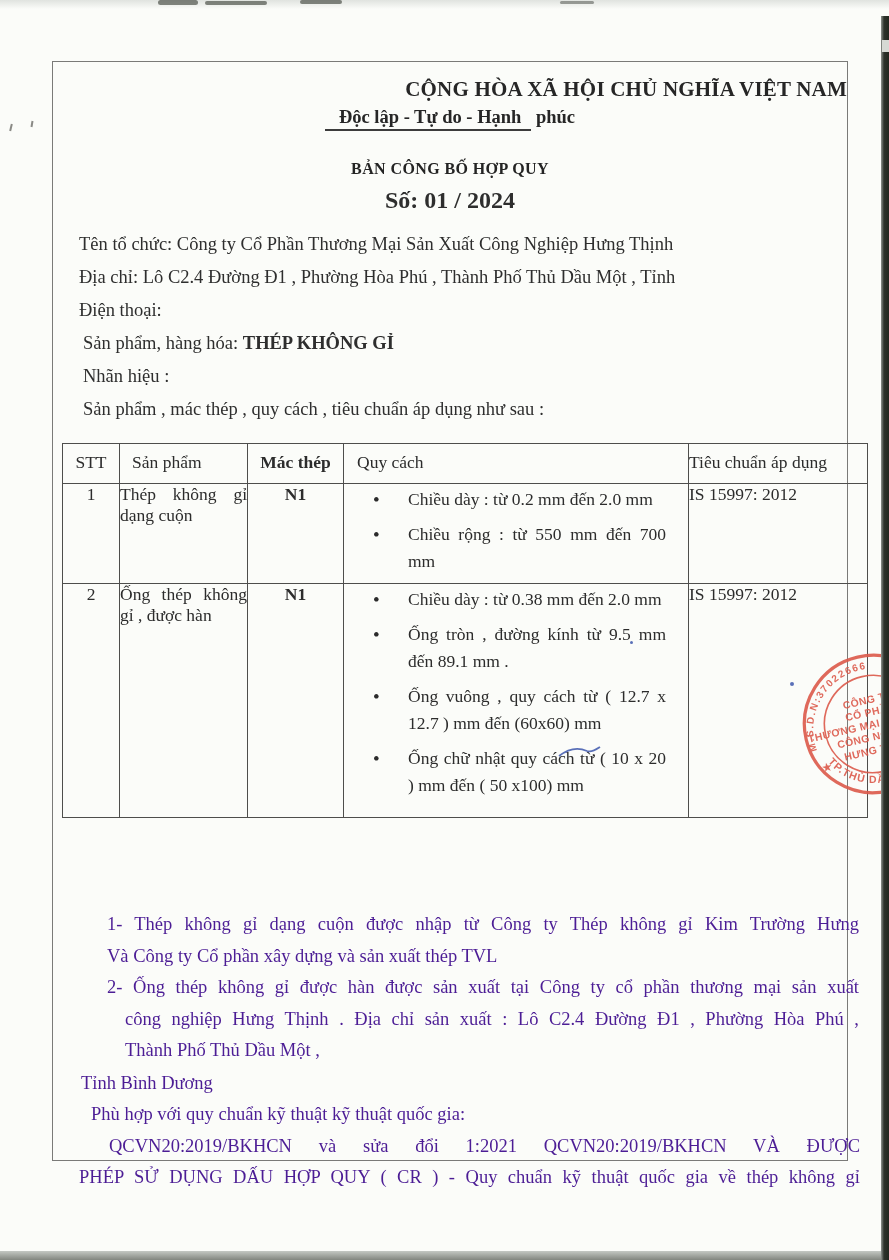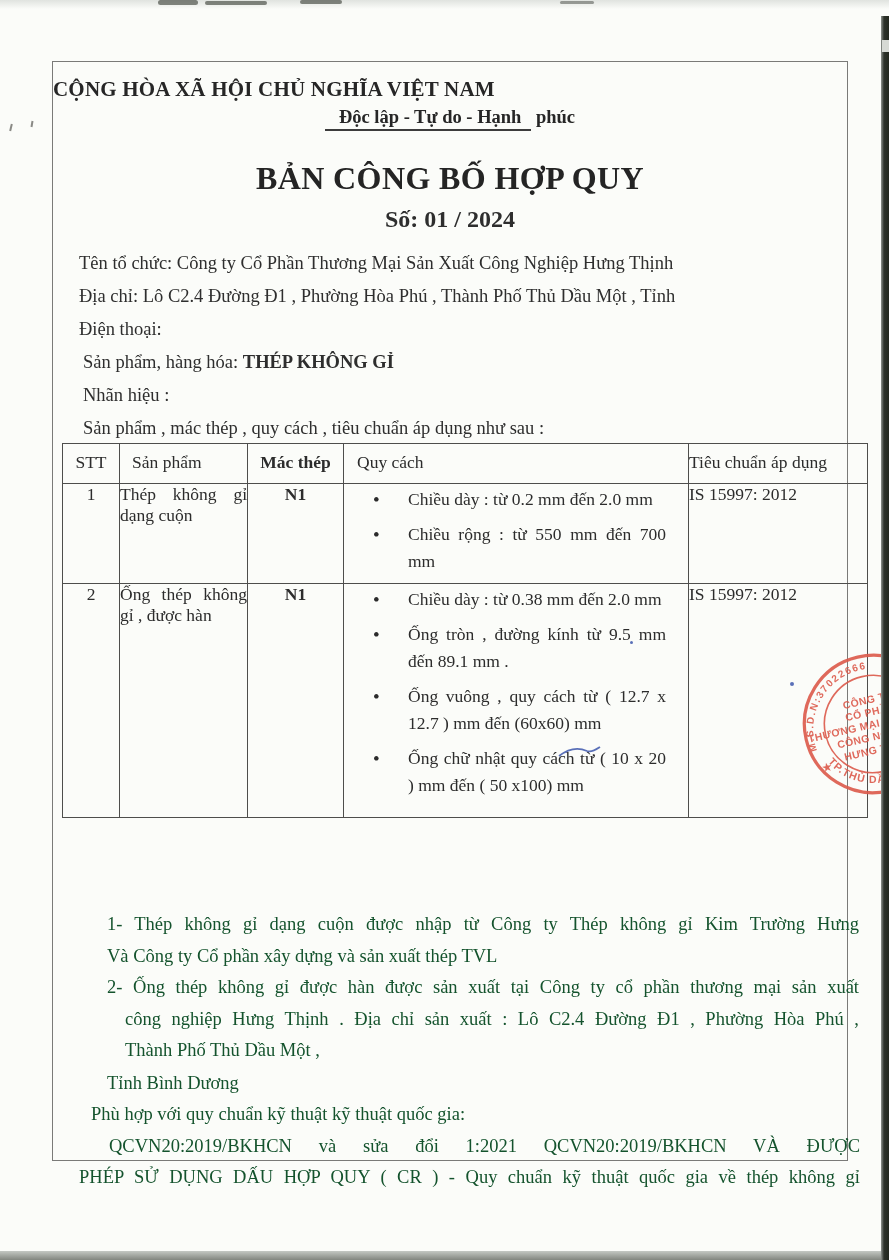--- a/index.html
+++ b/index.html
@@ -11,24 +11,24 @@
   }
   .scan { position:absolute; inset:0; }
 
   
   .page-frame {
     position:absolute; left:52px; top:61px; width:796px; height:1100px;
     border:1px solid #7a7a78; box-sizing:border-box;
     background:transparent;
   }
 
-  .nat-title { margin-top:15px; text-align:left; font-weight:bold; font-size:21px; letter-spacing:.2px; color:#262626; }
+  .nat-title { margin-top:15px; text-align:right; font-weight:bold; font-size:21px; letter-spacing:.2px; color:#262626; }
   .motto { margin-top:5px; text-align:center; font-weight:bold; font-size:18.5px; color:#262626; }
   .motto-ul { border-bottom:2.5px solid #3c3c3c; padding:0 10px 2px 14px; }
-  .doc-title { margin-top:32px; text-align:center; font-weight:bold; font-size:32px; letter-spacing:.4px; color:#242424; }
+  .doc-title { margin-top:32px; text-align:center; font-weight:bold; font-size:16px; letter-spacing:.4px; color:#242424; }
   .doc-number { margin-top:9px; text-align:center; font-size:24px;font-weight:bold; }
 
   .org { margin:14px 18px 0 26px; font-size:18.5px; line-height:33px; }
   .org p { margin:0; }
   .org .sp { padding-left:4px; }
 
   table.spec {
     position:absolute; left:9px; top:381px; width:775px;
     border-collapse:collapse; table-layout:fixed;
     font-size:17.5px; color:#2c2c2c;
@@ -47,26 +47,26 @@
   tr.r-head td.c-sp, tr.r-head td.c-quy, tr.r-head td.c-tieu { text-align:left; }
   tr.r-head td.c-sp { padding-left:12px; } 
   tr.r-head td.c-quy { padding-left:13px; }
   ul.bullets { margin:2px 0 0 0; padding:0; list-style:none; }
   ul.bullets li {
     position:relative; padding:0 22px 0 64px; margin-bottom:7px;
     text-align:justify; line-height:27.5px;
   }
   ul.bullets li::before { content:"\2022"; position:absolute; left:29px; top:0; font-size:19px; }
 
-  .notes { position:absolute; left:26px; top:847px; width:781px; font-size:18.5px; line-height:31.5px; color:#14532d; }
+  .notes { position:absolute; left:26px; top:847px; width:781px; font-size:18.5px; line-height:31.5px; color:#4c1d95; }
   .notes .blk1 { margin-left:28px; width:752px; }
   .jl { display:block; text-align:justify; text-align-last:justify; }
   .ln { display:block; }
   .ind { margin-left:18px; }
-  .n3 { margin-left:28px; margin-top:1px; }
+  .n3 { margin-left:2px; margin-top:1px; }
   .n4 { margin-left:12px; }
   .n5 { margin-left:0px; width:781px; }
   .n5 .first { text-indent:30px; }
 
   
   .stamp { position:absolute; left:792px; top:643px; width:162px; height:162px; z-index:3; }
   .sc  { fill:none; stroke:#dc5a4b; stroke-width:3.4; }
   .sc2 { fill:none; stroke:#dc5a4b; stroke-width:1.7; }
   .st  { fill:#dc5a4b; font-family:"Liberation Sans", sans-serif; font-weight:bold; }
   .st.arc  { font-size:10.5px; letter-spacing:1.6px; }

